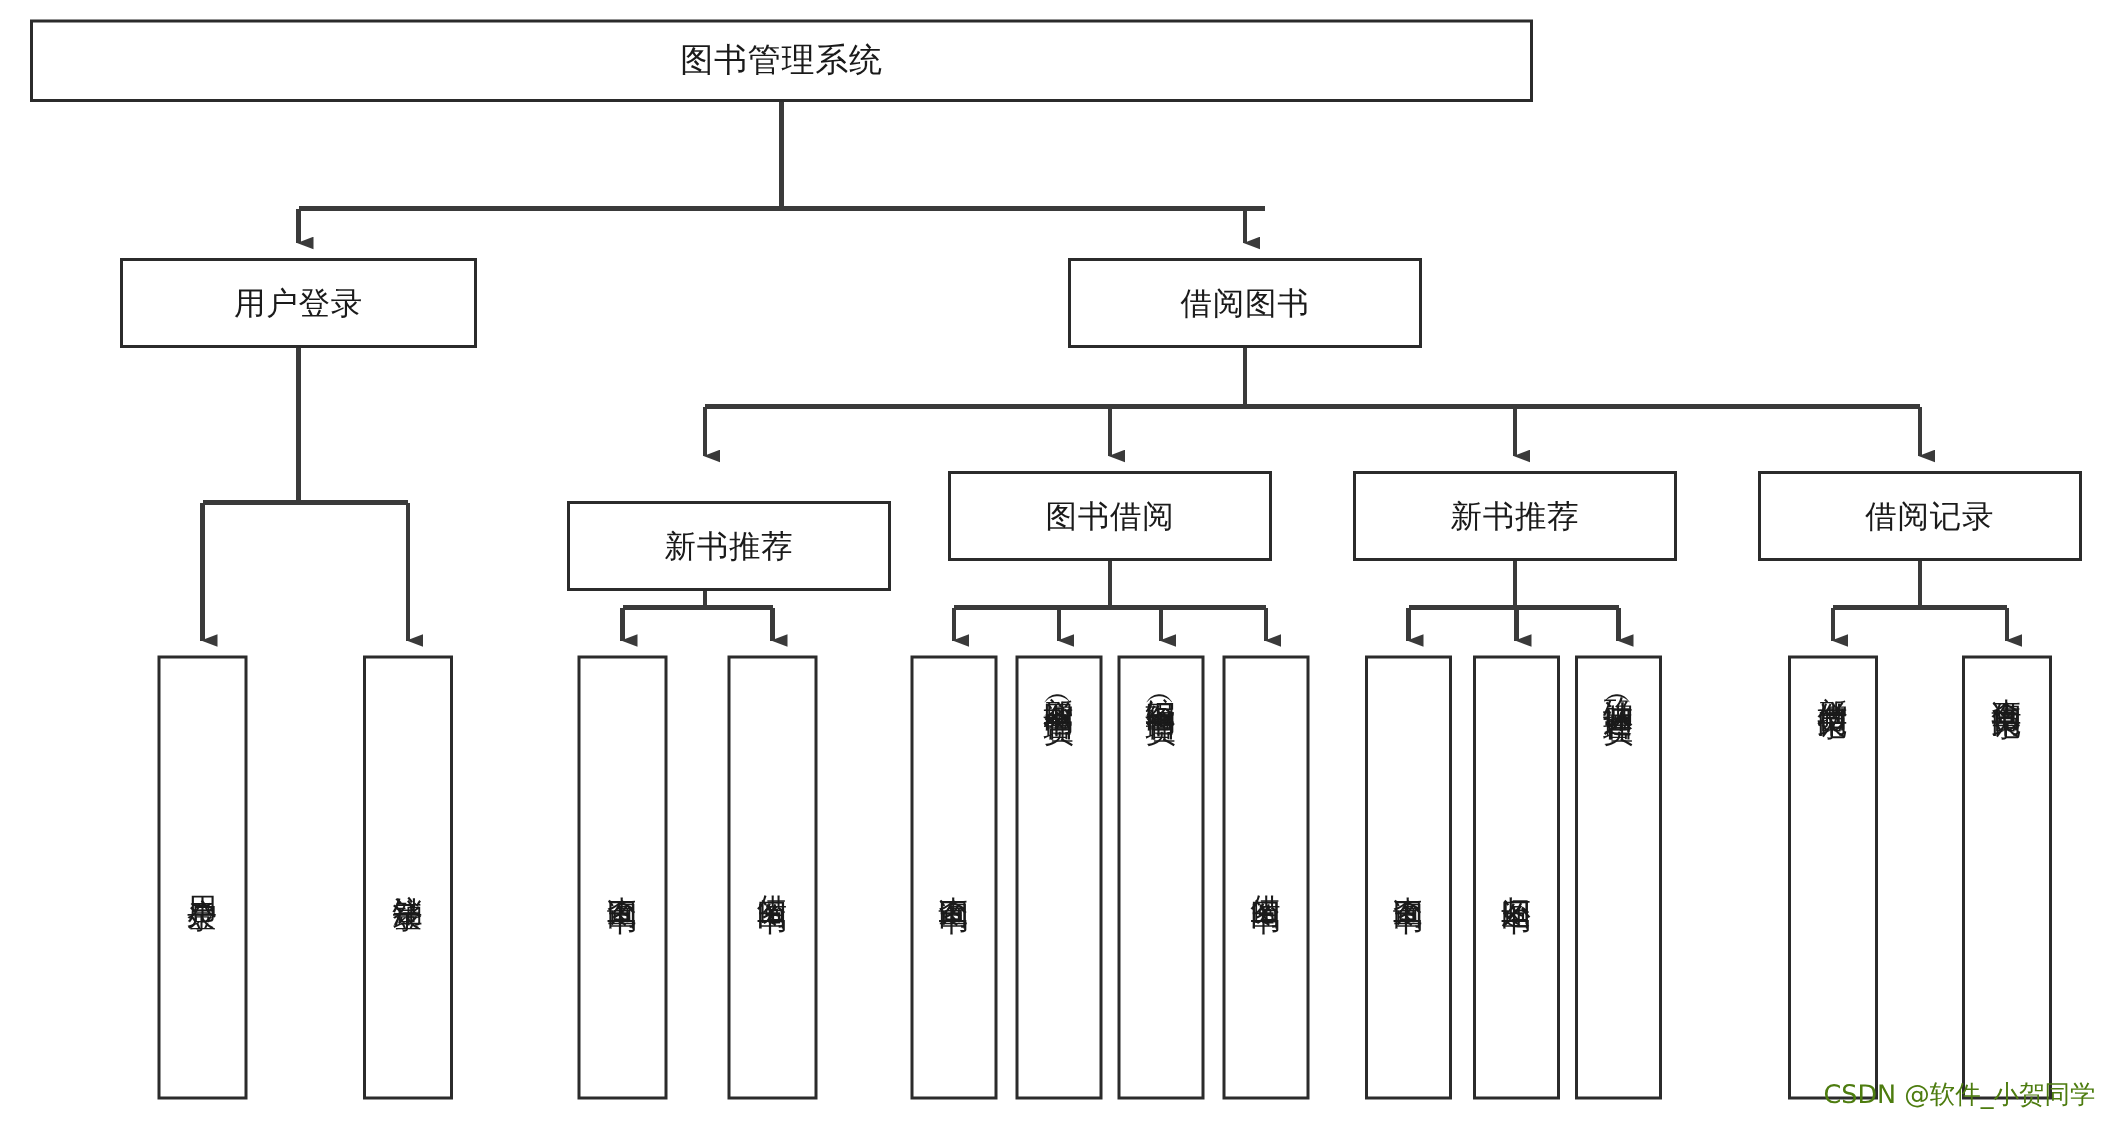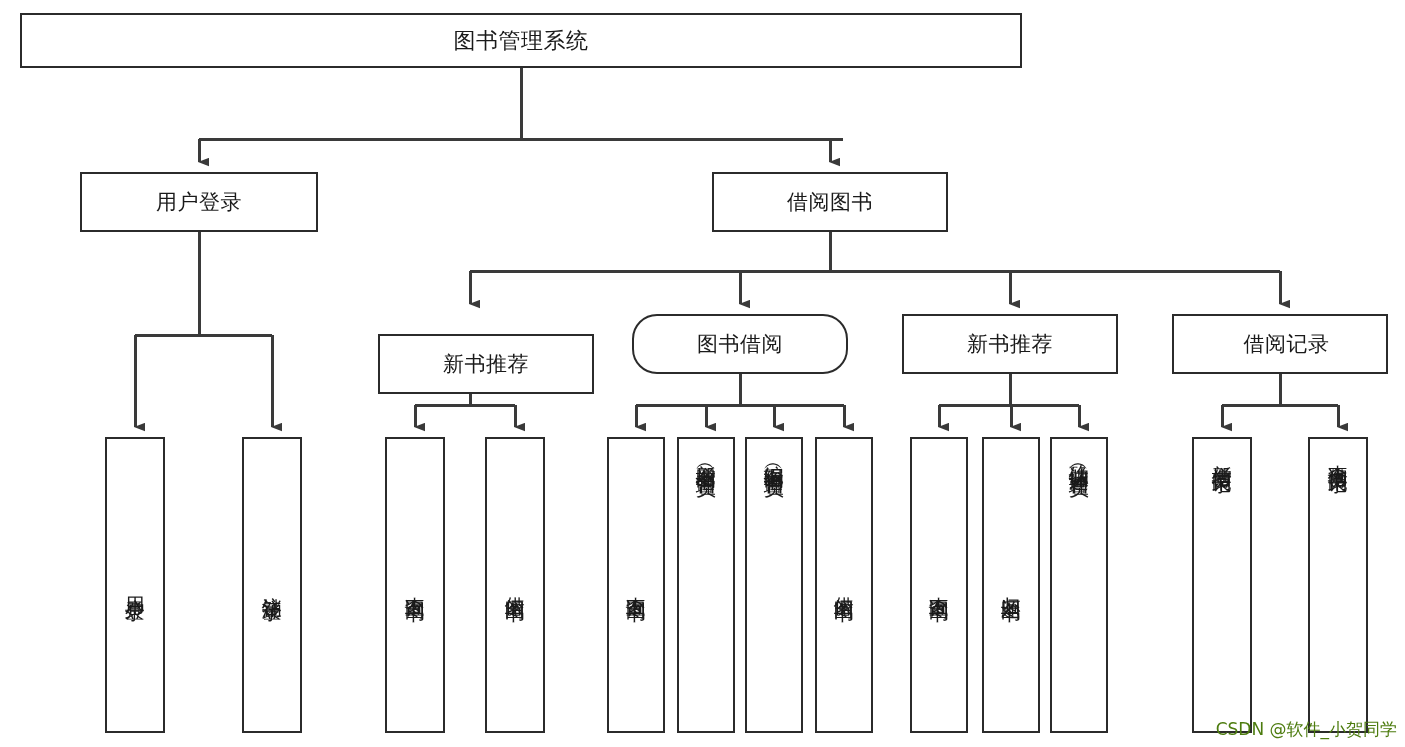--- a/index.html
+++ b/index.html
@@ -146,21 +146,21 @@
   </div>
 
   <div class="node horiz" style="left:712px; top:172px; width:236px; height:60px;">
     <span class="node-label">借阅图书</span>
   </div>
 
   <div class="node horiz" style="left:378px; top:314px; width:216px; height:60px;margin-top:20px;">
     <span class="node-label">新书推荐</span>
   </div>
 
-  <div class="node horiz" style="left:632px; top:314px; width:216px; height:60px;border-radius:25px;">
+  <div class="node horiz" style="left:632px; top:314px; width:216px; height:60px;">
     <span class="node-label">图书借阅</span>
   </div>
 
   <div class="node horiz" style="left:902px; top:314px; width:216px; height:60px;">
     <span class="node-label">新书推荐</span>
   </div>
 
   <div class="node horiz" style="left:1172px; top:314px; width:216px; height:60px;padding-left:13px;">
     <span class="node-label">借阅记录</span>
   </div>

